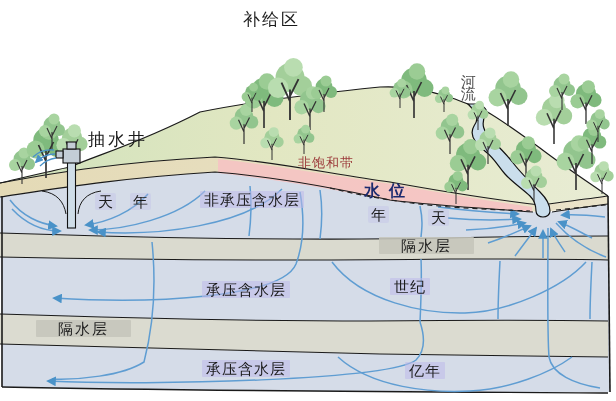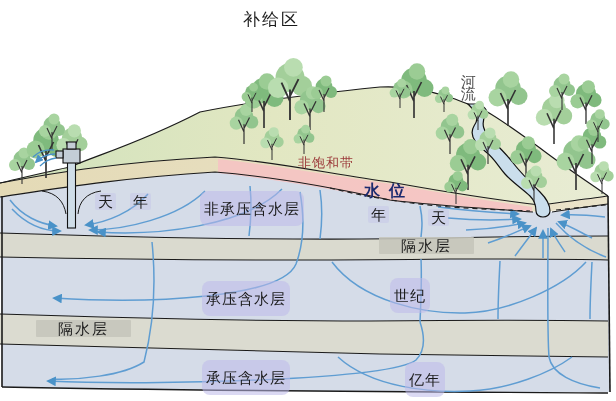--- a/index.html
+++ b/index.html
@@ -3,21 +3,21 @@
 <meta charset="utf-8">
 <style>
   html,body{margin:0;padding:0;background:#fff;}
   #stage{position:relative;width:616px;height:401px;background:#ffffff;overflow:hidden;
          font-family:"Liberation Sans",sans-serif;}
   #scene{position:absolute;left:0;top:0;}
   .lbl{position:absolute;color:#1a1a1a;white-space:nowrap;line-height:1.15;}
   .fs17{font-size:17px;}
   .fs15{font-size:15px;}
   .fs13{font-size:13px;}
-  .bg-lav{background:rgba(190,185,233,0.55);padding:9px 4px;border-radius:8px;}
+  .bg-lav{background:rgba(190,185,233,0.55);padding:0 4px;border-radius:1px;}
   .bg-lav-faint{background:rgba(190,185,233,0.30);padding:0 3px;border-radius:2px;}
   .bg-gray{background:rgba(197,197,187,0.88);padding:0 22px;border-radius:1px;}
   .vertical{writing-mode:vertical-rl;letter-spacing:11px;color:#4f4f4f;}
   .watertable{font-weight:bold;letter-spacing:9px;color:#1b2a6e;}
   .unsat{color:#9c3a3a;letter-spacing:1px;}
 </style>
 </head>
 <body>
 
 <div id="stage">
@@ -336,20 +336,21 @@
   </g>
 
   <g stroke="#222" fill="none" stroke-width="1.2" stroke-dasharray="5,4">
     <path d="M330,188 C360,195 392,202 450,207 C480,209 505,210 530,211"></path>
     <path d="M556,210 L606,205"></path>
   </g>
 </svg>
 
 <div class="lbl fs17" style="left:243px;top:10px;letter-spacing:2px;">补给区</div>
 <div class="lbl fs15 vertical" style="left:460px;top:62px;">河流</div>
+<div class="lbl fs17" style="left:88px;top:130px;letter-spacing:3px;">抽水井</div>
 <div class="lbl fs13 unsat" style="left:254px;top:156px;margin-left:44px;">非饱和带</div>
 <div class="lbl watertable" style="left:364px;top:182px;font-size:16px;">水位</div>
 <div class="lbl fs15 bg-lav-faint" style="left:95px;top:193px;">天</div>
 <div class="lbl fs15 bg-lav-faint" style="left:130px;top:193px;">年</div>
 <div class="lbl fs15 bg-lav" style="left:200px;top:191px;letter-spacing:1px;">非承压含水层</div>
 <div class="lbl fs15 bg-lav-faint" style="left:368px;top:206px;">年</div>
 <div class="lbl fs15 bg-lav-faint" style="left:428px;top:209px;">天</div>
 <div class="lbl fs15 bg-gray" style="left:379px;top:237px;letter-spacing:2px;">隔水层</div>
 <div class="lbl fs15 bg-lav" style="left:202px;top:281px;letter-spacing:1px;">承压含水层</div>
 <div class="lbl fs15 bg-lav" style="left:390px;top:278px;letter-spacing:1px;">世纪</div>

